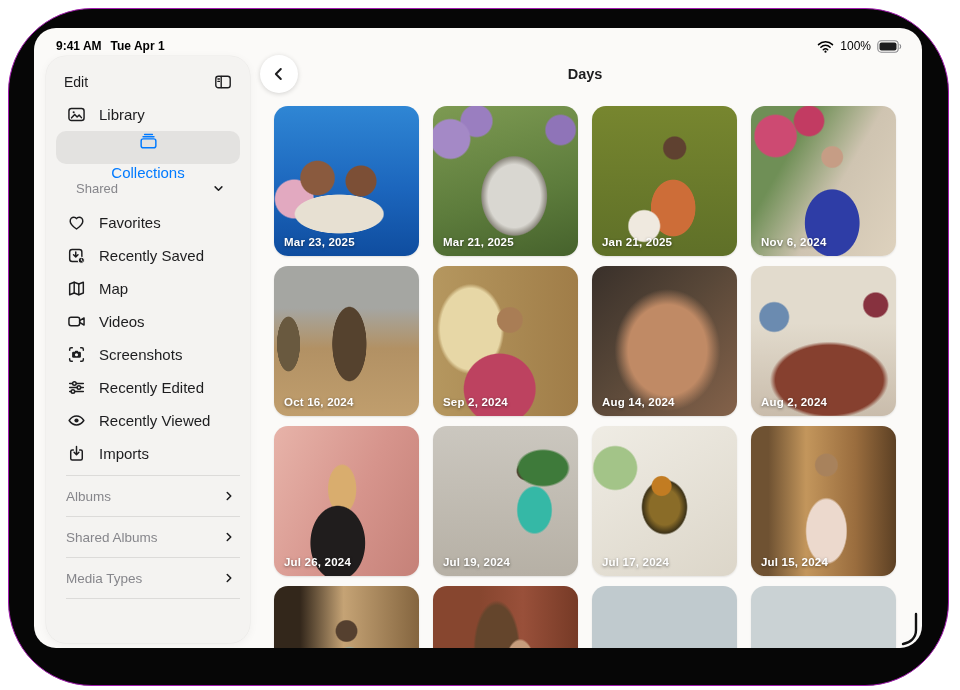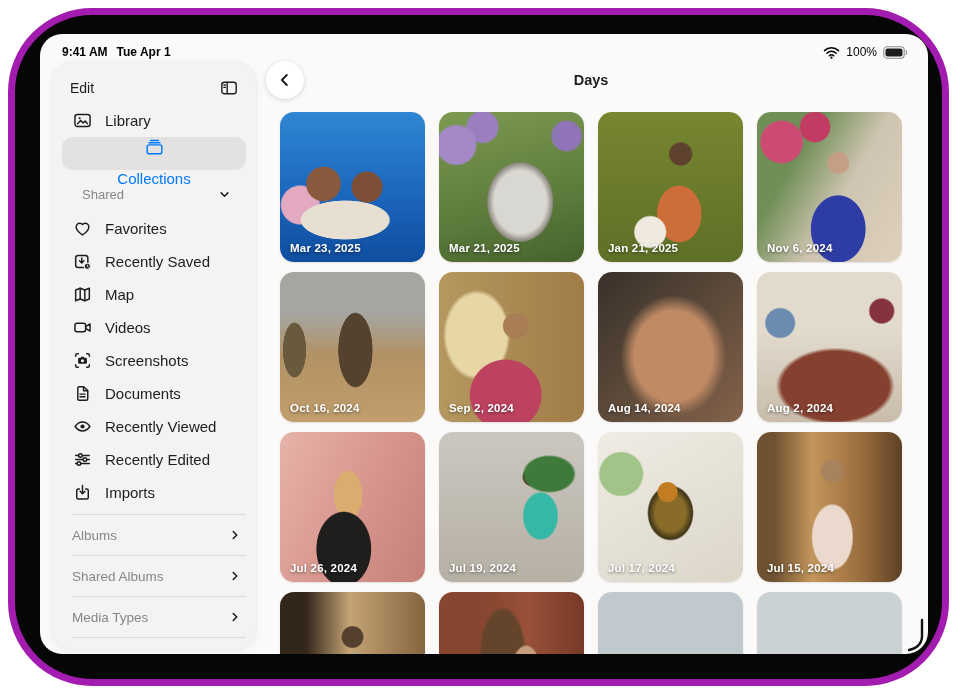--- a/index.html
+++ b/index.html
@@ -1,21 +1,21 @@
 <!DOCTYPE html>
 <html><head>
 <meta charset="utf-8">
 <style>
   * { margin:0; padding:0; box-sizing:border-box; }
   html,body { width:960px; height:690px; background:#ffffff; font-family:"Liberation Sans", sans-serif; overflow:hidden; }
   .stage { position:relative; width:960px; height:690px; }
 
   
   .device { position:absolute; left:8px; top:8px; width:941px; height:678px;
-            background:#060606; border:7px solid #a21caf; border-radius:84px; }
+            background:#060606; border:1px solid #a21caf; border-radius:84px; }
   .screen { position:absolute; left:25px; top:19px; width:888px; height:620px;
             border-radius:22px; background:#fbfaf8; overflow:hidden; }
 
   
   .statusbar { position:absolute; top:0; left:0; right:0; height:30px;
                display:flex; justify-content:space-between; align-items:center;
                padding:6px 20px 0 22px; font-size:12px; font-weight:600; color:#000; }
   .sb-left { display:flex; gap:9px; }
   .sb-right { display:flex; align-items:center; gap:6px; font-weight:500; }
 
@@ -184,51 +184,41 @@
                 <path d="M16.5 14v1.1c0 .8-.6 1.4-1.4 1.4H14"></path>
                 <path d="M6 16.5H4.9c-.8 0-1.4-.6-1.4-1.4V14"></path>
                 <rect x="8.5" y="6.4" width="3" height="1.6" rx="0.6" fill="currentColor" stroke="none"></rect>
                 <rect x="5.8" y="7.3" width="8.4" height="5.8" rx="1.3" fill="currentColor" stroke="none"></rect>
                 <circle cx="10" cy="10.2" r="1.5" fill="#f4f3f1" stroke="none"></circle>
               </svg>
             </span>
             <span>Screenshots</span>
           </div>
 
-          <div class="nav-item">
-            <span class="icon">
-              <svg width="21" height="21" viewBox="0 0 20 20" fill="none" stroke="currentColor" stroke-width="1.4" stroke-linecap="round" stroke-linejoin="round">
-                <path d="M5.5 4.9c0-.8.6-1.4 1.4-1.4h4.2L15 7.2v7.9c0 .8-.6 1.4-1.4 1.4H6.9c-.8 0-1.4-.6-1.4-1.4z"></path>
-                <path d="M11 3.7v3.6h3.8"></path>
-                <path d="M7.6 10.6h4.8M7.6 13h4.8"></path>
-              </svg>
-            </span>
-            <span>Documents</span>
-          </div>
-
-          <div class="nav-item">
-            <span class="icon">
-              <svg width="21" height="21" viewBox="0 0 20 20" fill="none" stroke="currentColor" stroke-width="1.4" stroke-linejoin="round">
-                <path d="M10 5.8c3.8 0 6.2 3 7 4.2-.8 1.2-3.2 4.2-7 4.2s-6.2-3-7-4.2c.8-1.2 3.2-4.2 7-4.2z"></path>
-                <circle cx="10" cy="10" r="2" fill="currentColor" stroke="none"></circle>
-              </svg>
-            </span>
-            <span>Recently Viewed</span>
-          </div>
 
           <div class="nav-item">
             <span class="icon">
               <svg width="21" height="21" viewBox="0 0 20 20" fill="none" stroke="currentColor" stroke-width="1.4" stroke-linecap="round">
                 <path d="M3.5 6.2h13M3.5 10h13M3.5 13.8h13"></path>
                 <circle cx="8" cy="6.2" r="1.7" fill="#f4f3f1"></circle>
                 <circle cx="12.3" cy="10" r="1.7" fill="#f4f3f1"></circle>
                 <circle cx="6.6" cy="13.8" r="1.7" fill="#f4f3f1"></circle>
               </svg>
             </span>
             <span>Recently Edited</span>
+          </div>
+
+          <div class="nav-item">
+            <span class="icon">
+              <svg width="21" height="21" viewBox="0 0 20 20" fill="none" stroke="currentColor" stroke-width="1.4" stroke-linejoin="round">
+                <path d="M10 5.8c3.8 0 6.2 3 7 4.2-.8 1.2-3.2 4.2-7 4.2s-6.2-3-7-4.2c.8-1.2 3.2-4.2 7-4.2z"></path>
+                <circle cx="10" cy="10" r="2" fill="currentColor" stroke="none"></circle>
+              </svg>
+            </span>
+            <span>Recently Viewed</span>
           </div>
 
           <div class="nav-item">
             <span class="icon">
               <svg width="21" height="21" viewBox="0 0 20 20" fill="none" stroke="currentColor" stroke-width="1.4" stroke-linecap="round" stroke-linejoin="round">
                 <path d="M7 6.6H5.9c-.8 0-1.4.6-1.4 1.4v6.8c0 .8.6 1.4 1.4 1.4h8.2c.8 0 1.4-.6 1.4-1.4V8c0-.8-.6-1.4-1.4-1.4H13"></path>
                 <path d="M10 3.4v7.6M7.7 8.8l2.3 2.3 2.3-2.3"></path>
               </svg>
             </span>
             <span>Imports</span>

